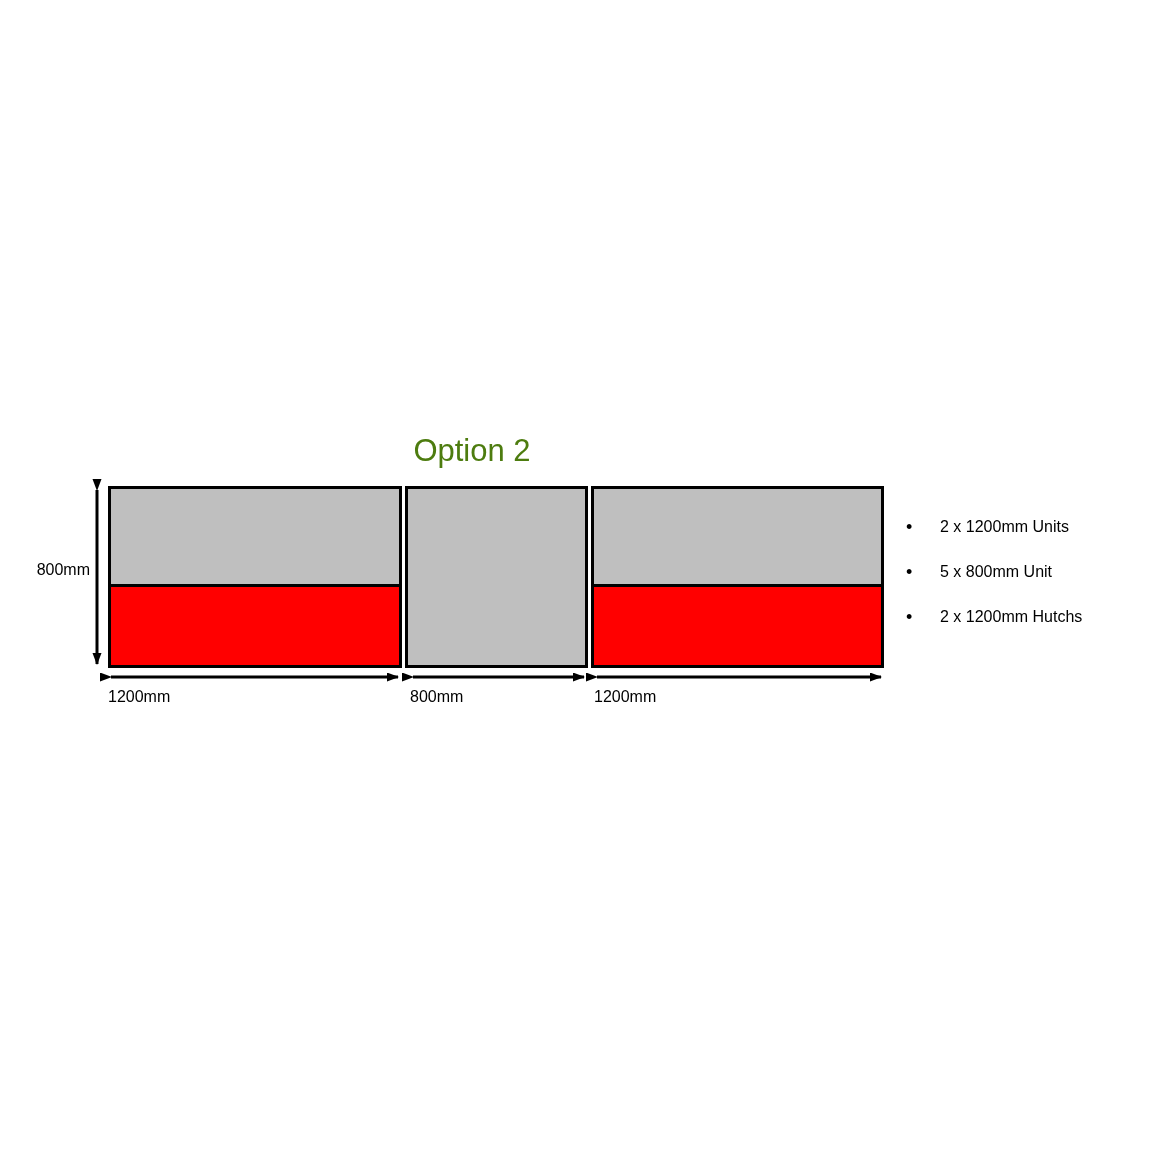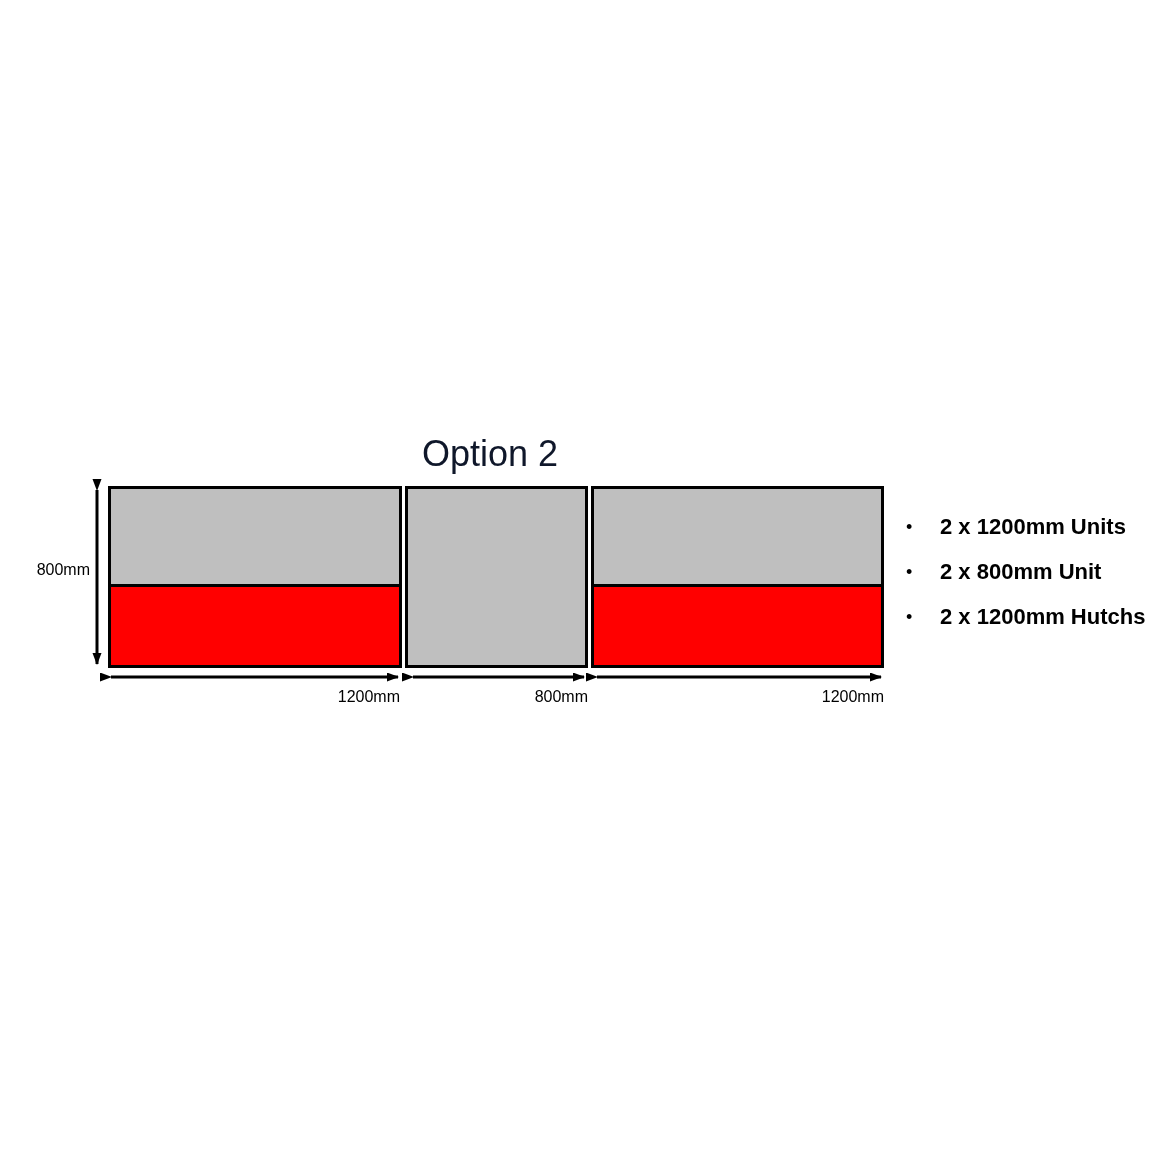--- a/index.html
+++ b/index.html
@@ -16,26 +16,26 @@
   }
   .canvas {
     position: relative;
     width: 1150px;
     height: 1150px;
     background: var(--bg);
     overflow: hidden;
   }
   .title {
     position: absolute;
-    left: 347px;
+    left: 329px;
     top: 433px;
     width: 286px;
     text-align: center;
-    font-size: 36px;
-    color: #0f172a;
+    font-size: 31px;
+    color: #4d7c0f;
   }
   .unit {
     position: absolute;
     top: 486px;
     height: 182px;
     background: var(--unit-gray);
     border: 3px solid var(--line);
   }
   .unit-left  { left: 108px; width: 294px; }
   .unit-mid   { left: 405px; width: 183px; }
@@ -61,21 +61,21 @@
     font-size: 16px;
     color: #000;
     white-space: nowrap;
   }
   .dim-height-label {
     left: 0px;
     top: 561px;
     width: 90px;
     text-align: right;
   }
-  .dim-w { top: 688px; text-align: right; }
+  .dim-w { top: 688px; text-align: left; }
   .dim-w1 { left: 108px; width: 292px; }
   .dim-w2 { left: 410px; width: 178px; }
   .dim-w3 { left: 594px; width: 290px; }
   .legend {
     position: absolute;
     left: 900px;
     top: 511px;
     width: 250px;
   }
   .legend-item {
@@ -85,23 +85,22 @@
     margin-bottom: 13px;
   }
   .bullet {
     width: 40px;
     text-align: left;
     padding-left: 6px;
     font-size: 18px;
     line-height: 32px;
   }
   .legend-text {
-    font-size: 22px;
+    font-size: 16px;
     white-space: nowrap;
-    font-weight: bold;
   }
 </style>
 </head>
 <body>
 
 <div class="canvas">
 
   <div class="title">Option 2</div>
 
   <div class="unit unit-left">
@@ -129,21 +128,21 @@
   <div class="dim-label dim-w dim-w2">800mm</div>
   <div class="dim-label dim-w dim-w3">1200mm</div>
 
   <div class="legend">
     <div class="legend-item">
       <span class="bullet">•</span>
       <span class="legend-text">2 x 1200mm Units</span>
     </div>
     <div class="legend-item">
       <span class="bullet">•</span>
-      <span class="legend-text">2 x 800mm Unit</span>
+      <span class="legend-text">5 x 800mm Unit</span>
     </div>
     <div class="legend-item">
       <span class="bullet">•</span>
       <span class="legend-text">2 x 1200mm Hutchs</span>
     </div>
   </div>
 
 </div>
 
 </body></html>

